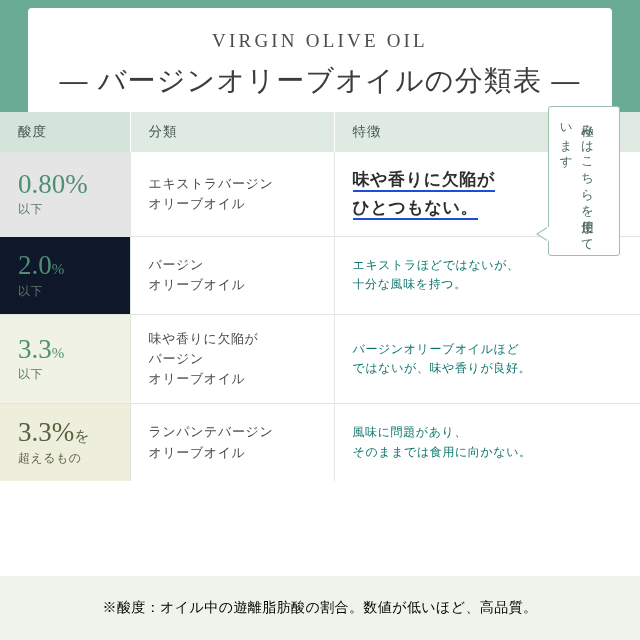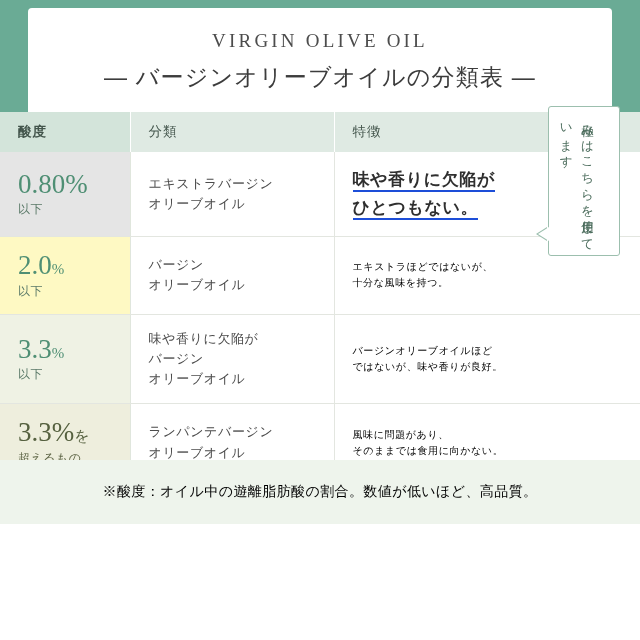--- a/index.html
+++ b/index.html
@@ -9,21 +9,21 @@
   body {
     width: 640px;
     height: 640px;
     overflow: hidden;
     font-family: "Liberation Sans", sans-serif;
     background: #ffffff;
   }
   .page {
     position: relative;
     width: 640px;
-    height: 524px;
+    height: 640px;
     background: #ffffff;
     box-sizing: border-box;
     border-radius: 10px;
   }
   
   .top-band {
     position: absolute;
     top: 0;
     left: 0;
     width: 640px;
@@ -61,21 +61,21 @@
     letter-spacing: 3.2px;
     color: #4c4c4c;
   }
   .title-jp {
     position: absolute;
     top: 62px;
     left: 0;
     width: 640px;
     text-align: center;
     font-family: "Liberation Sans", sans-serif;
-    font-size: 23px;
+    font-size: 28px;
     letter-spacing: 1.2px;
     color: #3c3c3c;
   }
   
   .table {
     position: absolute;
     top: 112px;
     left: 0;
     width: 640px;
     border-collapse: collapse;
@@ -92,39 +92,38 @@
     font-size: 13.5px;
     text-align: left;
     padding: 10px 0 10px 18px;
     letter-spacing: 1px;
     height: 40px;
     box-sizing: border-box;
     border-right: 1px solid #ffffff;
   }
   .table thead th.acid-head {
     background: #d3e4da;
-    font-weight: bold;
   }
   .table thead th:last-child { border-right: none; }
 
   .table td {
     vertical-align: middle;
     border-bottom: 1px solid #e3e6e0;
     padding: 14px 18px;
     box-sizing: border-box;
   }
   .table tr:last-child td { border-bottom: none; }
 
   .cell-acid {
     background: #eef4ec;
     border-right: 1px solid #e0e6dd;
     text-align: left;
   }
   .r1 .cell-acid { background: #e5e5e5; }
-  .r2 .cell-acid { background: #fef9c3; }
+  .r2 .cell-acid { background: #0f172a; }
   .r3 .cell-acid { background: #eff2e4; }
   .r4 .cell-acid { background: #eeeedd; }
 
   .acid-num {
     font-family: "Liberation Serif", serif;
     font-size: 27px;
     color: #4f8f74;
     letter-spacing: 0;
     line-height: 1.1;
     white-space: nowrap;
@@ -144,22 +143,22 @@
   .cell-class {
     background: #ffffff;
     border-right: 1px solid #e3e6e0;
     font-size: 13px;
     color: #4b4b4b;
     line-height: 1.55;
     letter-spacing: 0.6px;
   }
   .cell-feature {
     background: #ffffff;
-    font-size: 10px;
-    color: #000000;
+    font-size: 12px;
+    color: #0f766e;
     line-height: 1.6;
     letter-spacing: 0.6px;
   }
   .r1 .cell-feature {
     font-size: 17px;
     color: #2f2f2f;
     font-weight: bold;
     line-height: 1.65;
   }
   .r1 .cell-feature span.u {

